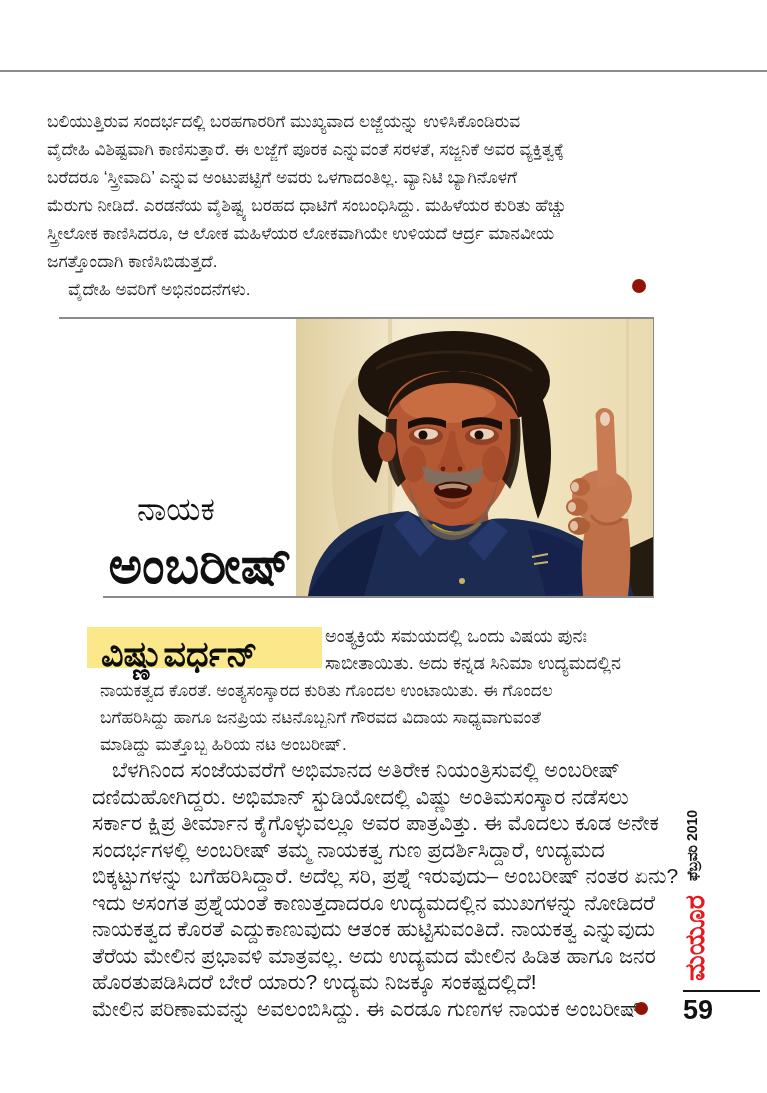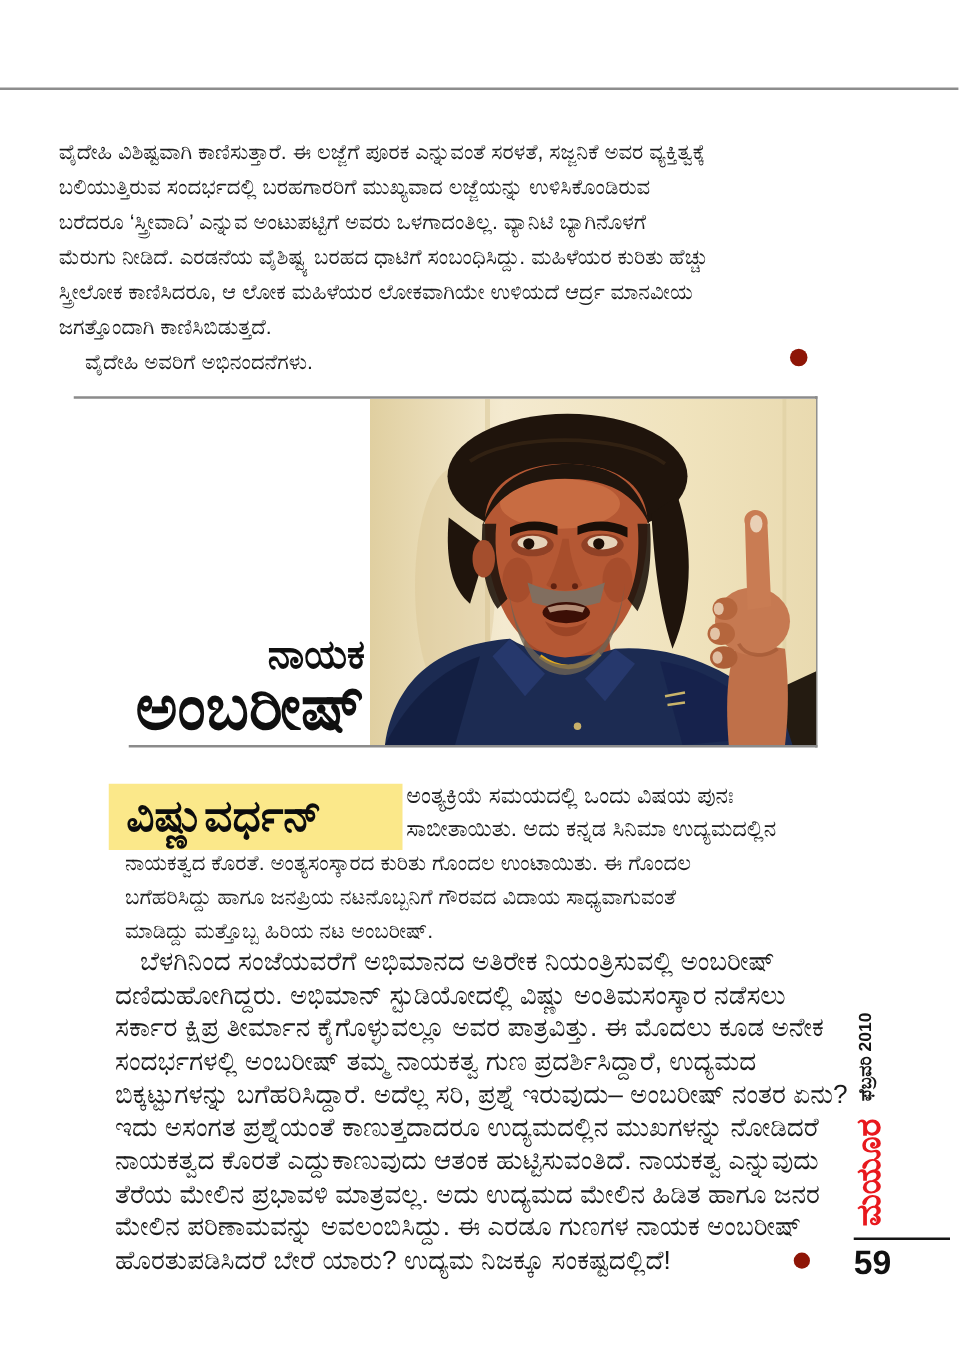--- a/index.html
+++ b/index.html
@@ -11,25 +11,25 @@
   .textline{white-space:nowrap;}
   .intro{position:absolute;left:47px;top:108px;font-size:17px;line-height:28px;}
   .intro .indent{padding-left:21px;}
   .dot{position:absolute;border-radius:50%;background:#8e1506;}
   .dot-top{left:632px;top:279px;width:14px;height:14px;}
   .dot-bottom{left:635px;top:1002px;width:13px;height:13px;}
   .frame-top{position:absolute;left:59px;top:317px;width:595px;height:2px;background:#8b8b8b;}
   .frame-right{position:absolute;left:652px;top:317px;width:2px;height:281px;background:#8b8b8b;}
   .frame-bottom{position:absolute;left:103px;top:596px;width:551px;height:2px;background:#8b8b8b;}
   .photo-svg{position:absolute;left:296px;top:319px;width:357px;height:277px;}
-  .cap1{position:absolute;left:60px;top:503px;width:232px;text-align:right;
-        font-size:32px;font-weight:700;line-height:40px;color:#101010;}
+  .cap1{position:absolute;left:60px;top:489px;width:232px;text-align:center;
+        font-size:32px;font-weight:400;line-height:40px;color:#101010;}
   .cap2{position:absolute;left:40px;top:540px;width:252px;text-align:right;
         font-size:51px;font-weight:700;line-height:52px;color:#101010;}
-  .headline-hl{position:absolute;left:87px;top:627px;width:235px;height:53px;
+  .headline-hl{position:absolute;left:87px;top:627px;width:235px;height:41px;
         background:#fbe88a;}
   .headline-hl span{display:block;padding-left:14px;font-size:35px;font-weight:700;
         line-height:53px;white-space:nowrap;color:#0d0d0d;}
   .lead{position:absolute;left:325px;top:623px;font-size:18px;line-height:27px;}
   .bodycol{position:absolute;left:100px;top:677px;font-size:17px;line-height:27px;}
   .para2{position:absolute;left:92px;top:757px;font-size:21px;line-height:26.5px;}
   .para2 .indent{padding-left:20px;}
   .v-date{position:absolute;left:684px;top:881px;transform:rotate(-90deg);
         transform-origin:0 0;font-size:14px;font-weight:600;white-space:nowrap;color:#151515;}
   .v-mag{position:absolute;left:680px;top:981px;transform:rotate(-90deg);
@@ -38,22 +38,22 @@
   .pagenum{position:absolute;left:683px;top:995px;font-size:27px;font-weight:700;color:#111;}
 </style>
 </head>
 <body>
 
 <div class="page">
 
   <div class="top-rule"></div>
 
   <div class="intro">
+    <div class="textline">ಬಲಿಯುತ್ತಿರುವ ಸಂದರ್ಭದಲ್ಲಿ ಬರಹಗಾರರಿಗೆ ಮುಖ್ಯವಾದ ಲಜ್ಜೆಯನ್ನು ಉಳಿಸಿಕೊಂಡಿರುವ</div>
     <div class="textline">ವೈದೇಹಿ ವಿಶಿಷ್ಟವಾಗಿ ಕಾಣಿಸುತ್ತಾರೆ. ಈ ಲಜ್ಜೆಗೆ ಪೂರಕ ಎನ್ನುವಂತೆ ಸರಳತೆ, ಸಜ್ಜನಿಕೆ ಅವರ ವ್ಯಕ್ತಿತ್ವಕ್ಕೆ</div>
-    <div class="textline">ಬಲಿಯುತ್ತಿರುವ ಸಂದರ್ಭದಲ್ಲಿ ಬರಹಗಾರರಿಗೆ ಮುಖ್ಯವಾದ ಲಜ್ಜೆಯನ್ನು ಉಳಿಸಿಕೊಂಡಿರುವ</div>
     <div class="textline">ಬರೆದರೂ ‘ಸ್ತ್ರೀವಾದಿ’ ಎನ್ನುವ ಅಂಟುಪಟ್ಟಿಗೆ ಅವರು ಒಳಗಾದಂತಿಲ್ಲ. ವ್ಯಾನಿಟಿ ಬ್ಯಾಗಿನೊಳಗೆ</div>
     <div class="textline">ಮೆರುಗು ನೀಡಿದೆ. ಎರಡನೆಯ ವೈಶಿಷ್ಟ್ಯ ಬರಹದ ಧಾಟಿಗೆ ಸಂಬಂಧಿಸಿದ್ದು. ಮಹಿಳೆಯರ ಕುರಿತು ಹೆಚ್ಚು</div>
     <div class="textline">ಸ್ತ್ರೀಲೋಕ ಕಾಣಿಸಿದರೂ, ಆ ಲೋಕ ಮಹಿಳೆಯರ ಲೋಕವಾಗಿಯೇ ಉಳಿಯದೆ ಆರ್ದ್ರ ಮಾನವೀಯ</div>
     <div class="textline">ಜಗತ್ತೊಂದಾಗಿ ಕಾಣಿಸಿಬಿಡುತ್ತದೆ.</div>
     <div class="textline indent">ವೈದೇಹಿ ಅವರಿಗೆ ಅಭಿನಂದನೆಗಳು.</div>
   </div>
 
   <div class="dot dot-top"></div>
 
   <div class="frame-top"></div>
@@ -159,22 +159,22 @@
 
   <div class="para2">
     <div class="textline indent">ಬೆಳಗಿನಿಂದ ಸಂಜೆಯವರೆಗೆ ಅಭಿಮಾನದ ಅತಿರೇಕ ನಿಯಂತ್ರಿಸುವಲ್ಲಿ ಅಂಬರೀಷ್</div>
     <div class="textline">ದಣಿದುಹೋಗಿದ್ದರು. ಅಭಿಮಾನ್ ಸ್ಟುಡಿಯೋದಲ್ಲಿ ವಿಷ್ಣು ಅಂತಿಮಸಂಸ್ಕಾರ ನಡೆಸಲು</div>
     <div class="textline">ಸರ್ಕಾರ ಕ್ಷಿಪ್ರ ತೀರ್ಮಾನ ಕೈಗೊಳ್ಳುವಲ್ಲೂ ಅವರ ಪಾತ್ರವಿತ್ತು. ಈ ಮೊದಲು ಕೂಡ ಅನೇಕ</div>
     <div class="textline">ಸಂದರ್ಭಗಳಲ್ಲಿ ಅಂಬರೀಷ್ ತಮ್ಮ ನಾಯಕತ್ವ ಗುಣ ಪ್ರದರ್ಶಿಸಿದ್ದಾರೆ, ಉದ್ಯಮದ</div>
     <div class="textline">ಬಿಕ್ಕಟ್ಟುಗಳನ್ನು ಬಗೆಹರಿಸಿದ್ದಾರೆ. ಅದೆಲ್ಲ ಸರಿ, ಪ್ರಶ್ನೆ ಇರುವುದು– ಅಂಬರೀಷ್ ನಂತರ ಏನು?</div>
     <div class="textline">ಇದು ಅಸಂಗತ ಪ್ರಶ್ನೆಯಂತೆ ಕಾಣುತ್ತದಾದರೂ ಉದ್ಯಮದಲ್ಲಿನ ಮುಖಗಳನ್ನು ನೋಡಿದರೆ</div>
     <div class="textline">ನಾಯಕತ್ವದ ಕೊರತೆ ಎದ್ದುಕಾಣುವುದು ಆತಂಕ ಹುಟ್ಟಿಸುವಂತಿದೆ. ನಾಯಕತ್ವ ಎನ್ನುವುದು</div>
     <div class="textline">ತೆರೆಯ ಮೇಲಿನ ಪ್ರಭಾವಳಿ ಮಾತ್ರವಲ್ಲ. ಅದು ಉದ್ಯಮದ ಮೇಲಿನ ಹಿಡಿತ ಹಾಗೂ ಜನರ</div>
+    <div class="textline">ಹೊರತುಪಡಿಸಿದರೆ ಬೇರೆ ಯಾರು? ಉದ್ಯಮ ನಿಜಕ್ಕೂ ಸಂಕಷ್ಟದಲ್ಲಿದೆ!</div>
     <div class="textline">ಮೇಲಿನ ಪರಿಣಾಮವನ್ನು ಅವಲಂಬಿಸಿದ್ದು. ಈ ಎರಡೂ ಗುಣಗಳ ನಾಯಕ ಅಂಬರೀಷ್</div>
-    <div class="textline">ಹೊರತುಪಡಿಸಿದರೆ ಬೇರೆ ಯಾರು? ಉದ್ಯಮ ನಿಜಕ್ಕೂ ಸಂಕಷ್ಟದಲ್ಲಿದೆ!</div>
   </div>
 
   <div class="v-date">ಫೆಬ್ರವರಿ 2010</div>
   <div class="v-mag">ಮಯೂರ</div>
   <div class="pagenum-rule"></div>
   <div class="pagenum">59</div>
   <div class="dot dot-bottom"></div>
 
 </div>
 

